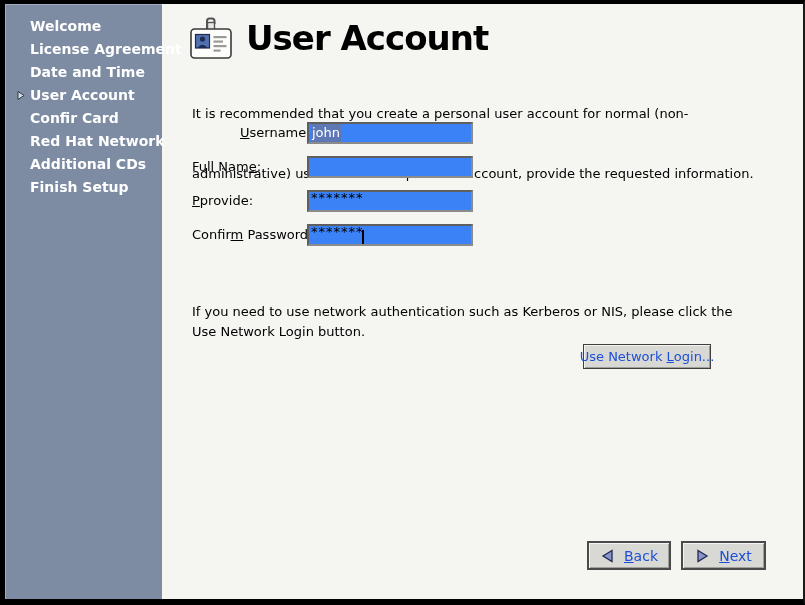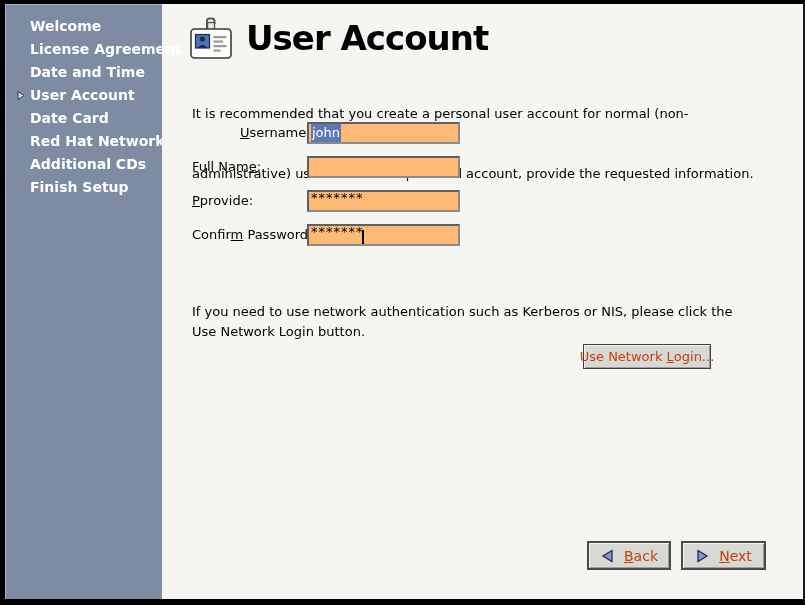--- a/index.html
+++ b/index.html
@@ -36,34 +36,34 @@
   .header-icon { width:48px; height:47px; }
   .page-title { font-size:34px; font-weight:bold; letter-spacing:-1px; line-height:1; padding-bottom:4px; }
 
   .intro { position:absolute; left:30px; top:60px; line-height:20px; white-space:pre; }
   .txtline { white-space:pre; }
 
   .fieldlabel { position:absolute; left:30px; height:22px; line-height:22px; white-space:pre; }
   .u { text-decoration:underline; }
 
   .textbox {
-    position:absolute; left:145px; width:153px; height:22px;
-    background:#fdba74;
+    position:absolute; left:145px; width:166px; height:22px;
+    background:#3b82f6;
     border:2px solid #8b8b8b; border-top-color:#5f5f5f; border-left-color:#5f5f5f;
     display:flex; align-items:center; padding-left:2px; overflow:hidden;
   }
   .sel { background:#5d78b5; color:#fff; padding:1px 1px; line-height:16px; }
   .stars { font-size:13px; letter-spacing:1px; line-height:10px; position:relative; top:-3px; }
   .caret { display:inline-block; width:2px; height:16px; background:#000; position:relative; top:3px; left:-2px; }
 
   .netinfo { position:absolute; left:30px; top:298px; line-height:20px; }
 
   .btn {
     position:absolute; display:flex; align-items:center; justify-content:center;
-    background:#d8d8d5; color:#c2410c; font-size:13px; white-space:pre; cursor:default;
+    background:#d8d8d5; color:#1d4ed8; font-size:13px; white-space:pre; cursor:default;
     border:1px solid #3f3f3f;
     box-shadow:inset 1px 1px 0 #f3f3f1, inset -1px -1px 0 #9f9f9c;
   }
   .btn-network { left:421px; top:340px; width:128px; height:25px; }
   .btn-nav {
     border:2px solid #4a4a4a; font-size:14px; gap:9px;
     box-shadow:inset 1px 1px 0 #f3f3f1, inset -1px -1px 0 #9f9f9c;
   }
   .btn-back { left:425px; top:537px; width:84px; height:29px; }
   .btn-next { left:519px; top:537px; width:85px; height:29px; }
@@ -84,21 +84,21 @@
     <div class="nav-item">
       <span>Date and Time</span>
     </div>
     <div class="nav-item">
       <svg class="nav-arrow" viewBox="0 0 8 9">
         <polygon points="1,0.5 7,4.5 1,8.5" fill="#d9dde4" stroke="#2e3a4a" stroke-width="1"></polygon>
       </svg>
       <span>User Account</span>
     </div>
     <div class="nav-item">
-      <span>Date Card</span>
+      <span>Confir Card</span>
     </div>
     <div class="nav-item">
       <span>Red Hat Network</span>
     </div>
     <div class="nav-item">
       <span>Additional CDs</span>
     </div>
     <div class="nav-item">
       <span>Finish Setup</span>
     </div>

